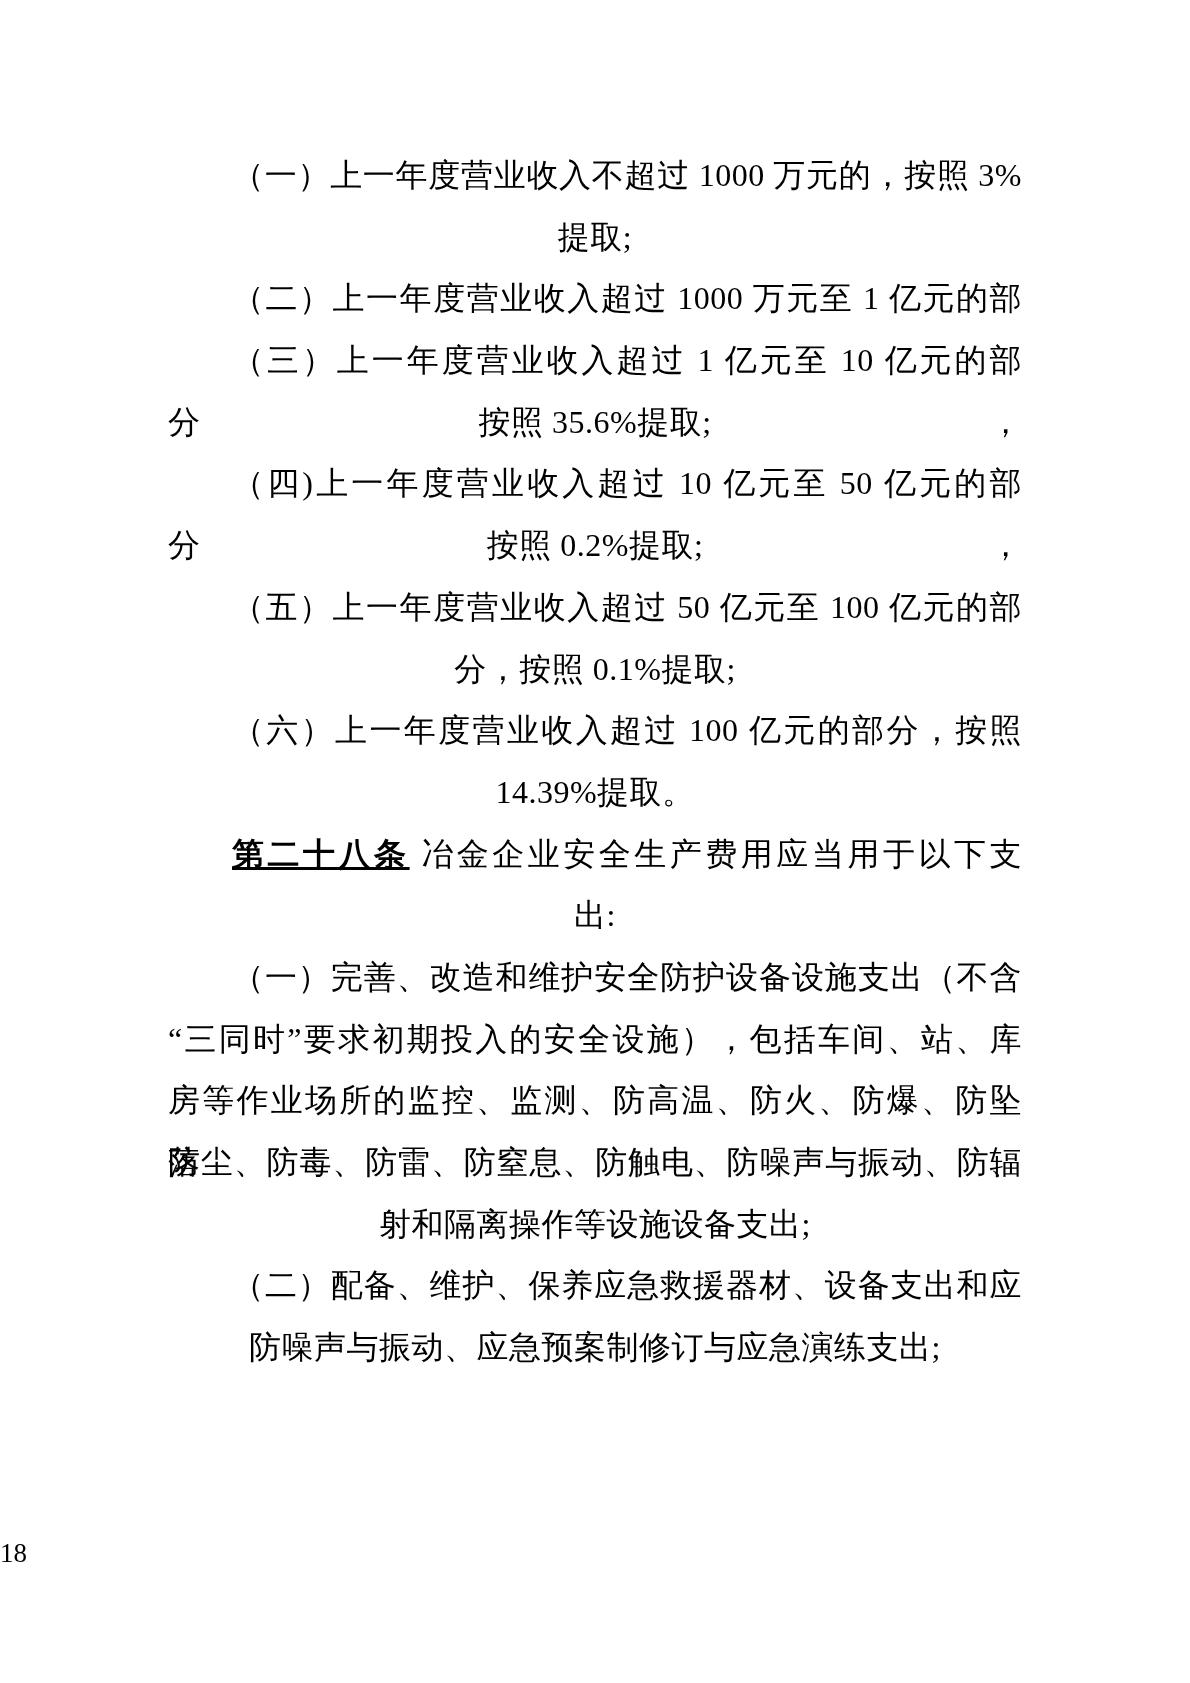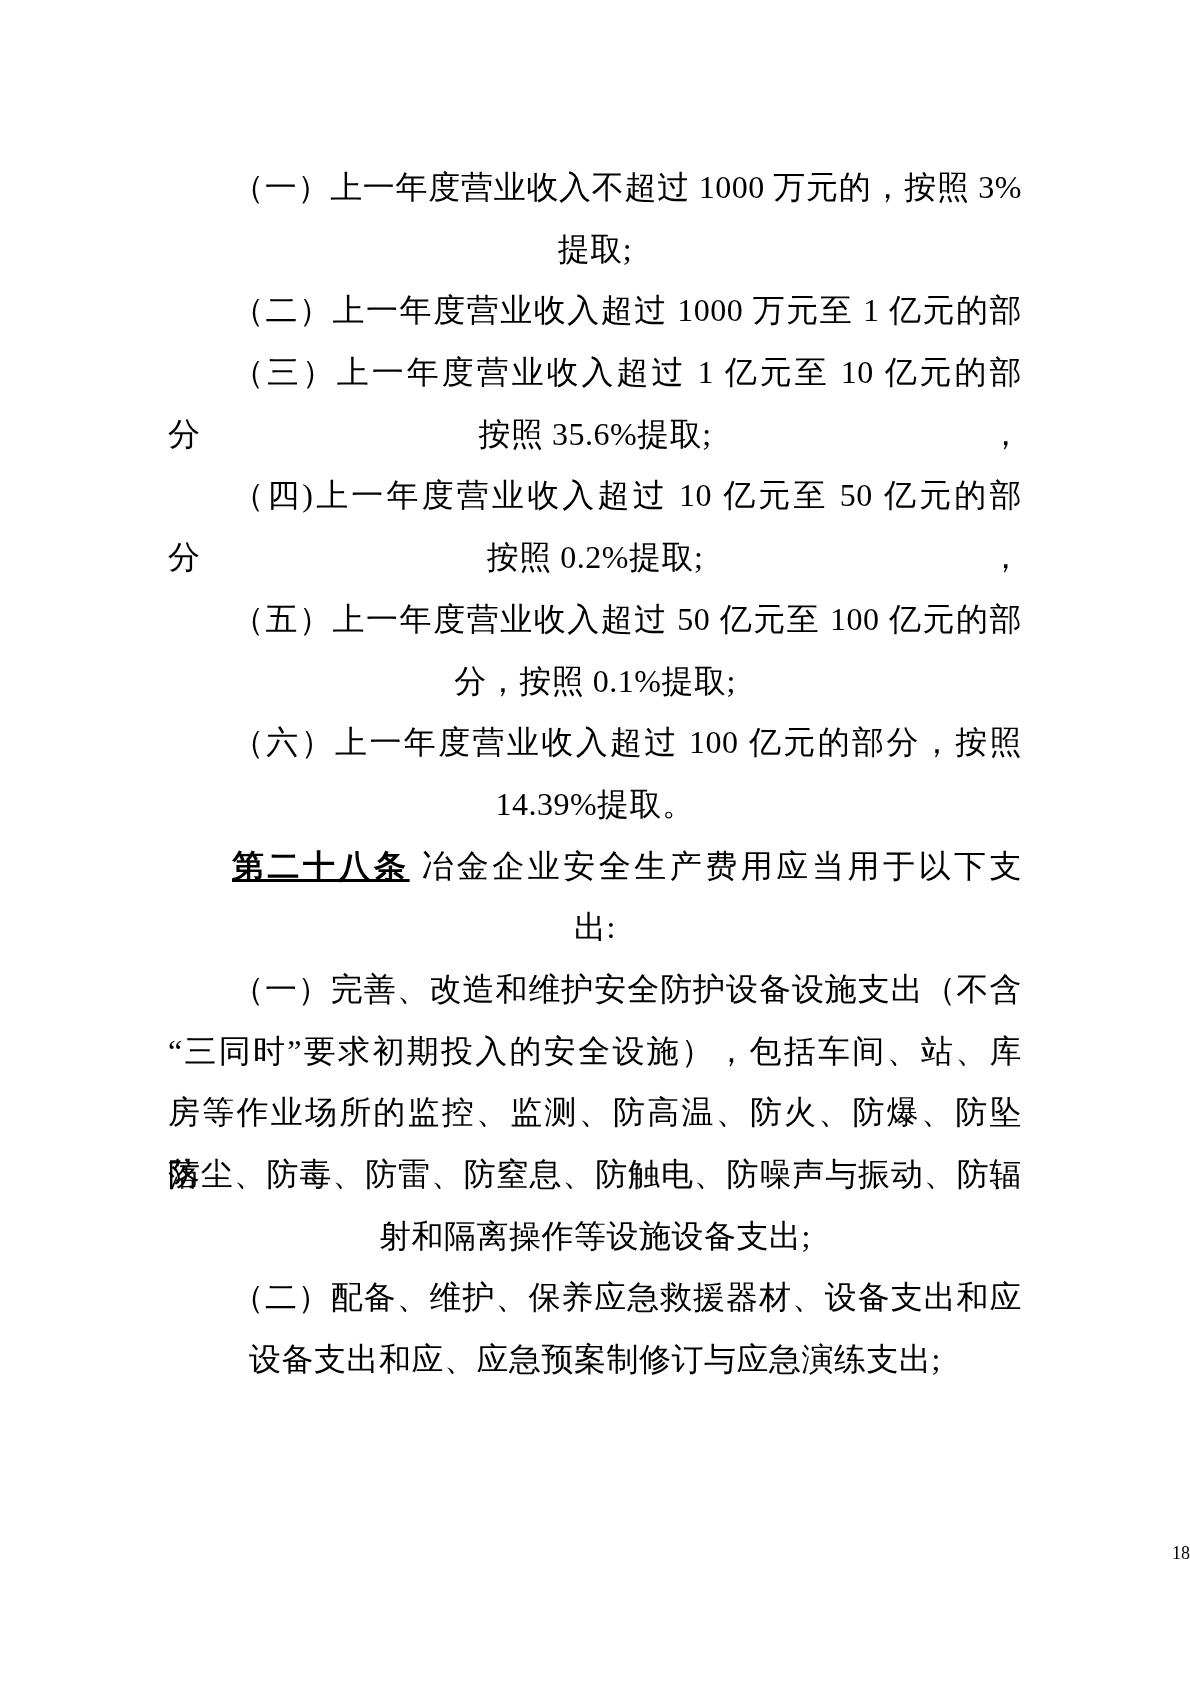--- a/index.html
+++ b/index.html
@@ -12,21 +12,21 @@
     width: 1190px;
     height: 1683px;
     background: #ffffff;
     color: #000000;
     font-family: "Liberation Serif", "DejaVu Serif", serif;
     overflow: hidden;
   }
   .doc-body {
     position: absolute;
     left: 168px;
-    top: 157px;
+    top: 145px;
     width: 854px;
   }
   .ln {
     height: 61.7px;
     line-height: 61.7px;
     font-size: 32px;
     white-space: pre;
     letter-spacing: 0.5px;
     overflow: visible;
     text-align: center;
@@ -46,22 +46,22 @@
   }
   .bold {
     font-weight: bold;
     text-decoration: underline;
   }
   .page-number {
     position: absolute;
     top: 1538px;
     left: 0;
     width: 100%;
-    text-align: right;
-    font-size: 18px;
+    text-align: left;
+    font-size: 27px;
     line-height: 30px;
   }
 </style>
 </head>
 <body>
 
 <div class="page">
   <div class="doc-body">
     <div class="ln ind jst">（一）上一年度营业收入不超过 1000 万元的，按照 3%</div>
     <div class="ln">提取;</div>
@@ -75,16 +75,16 @@
     <div class="ln ind jst">（六）上一年度营业收入超过 100 亿元的部分，按照</div>
     <div class="ln">14.39%提取。</div>
     <div class="ln ind jst"><span class="bold">第二十八条</span><span> 冶金企业安全生产费用应当用于以下支</span></div>
     <div class="ln">出:</div>
     <div class="ln ind jst">（一）完善、改造和维护安全防护设备设施支出（不含</div>
     <div class="ln jst">“三同时”要求初期投入的安全设施），包括车间、站、库</div>
     <div class="ln jst">房等作业场所的监控、监测、防高温、防火、防爆、防坠落、</div>
     <div class="ln jst">防尘、防毒、防雷、防窒息、防触电、防噪声与振动、防辐</div>
     <div class="ln">射和隔离操作等设施设备支出;</div>
     <div class="ln ind jst">（二）配备、维护、保养应急救援器材、设备支出和应</div>
-    <div class="ln">设备支出和应、应急预案制修订与应急演练支出;</div>
+    <div class="ln">防噪声与振动、应急预案制修订与应急演练支出;</div>
   </div>
   <div class="page-number">18</div>
 </div>
 
 </body></html>

